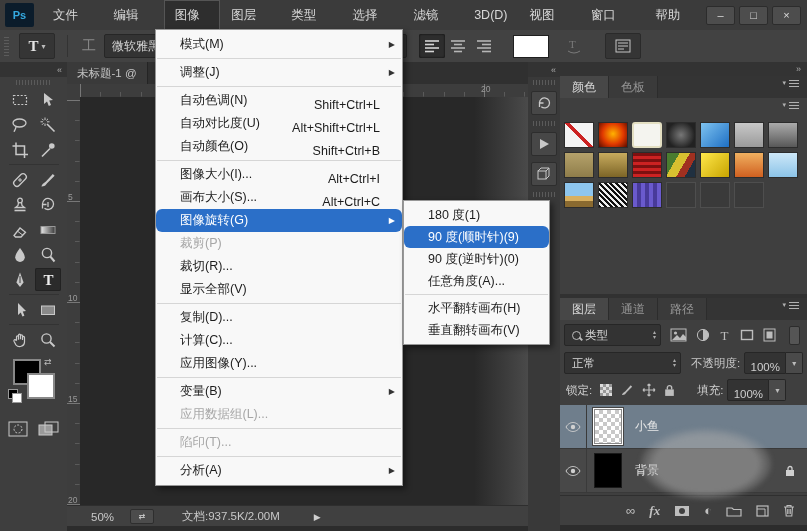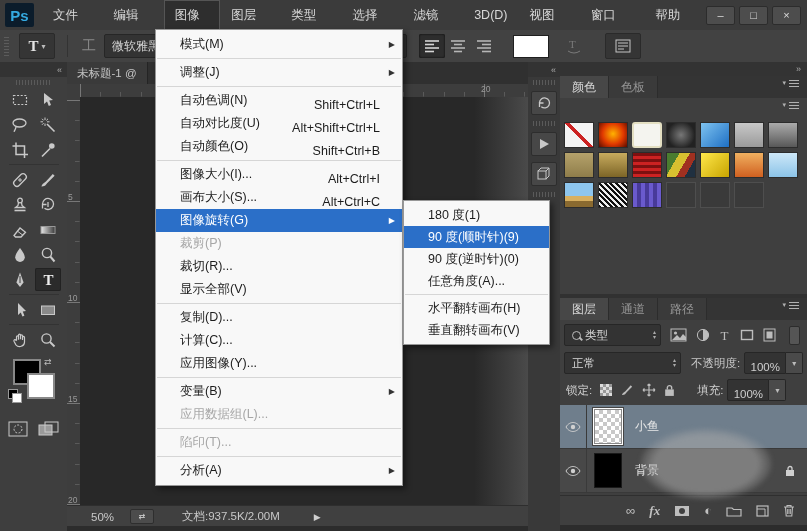--- a/index.html
+++ b/index.html
@@ -5,21 +5,21 @@
   html,body{margin:0;padding:0;}
   body{width:807px;height:531px;position:relative;overflow:hidden;
        background:#3c3c3c;font-family:"Liberation Sans","DejaVu Sans",sans-serif;
        font-size:12px;color:#cfcfcf;-webkit-font-smoothing:antialiased;}
   .abs{position:absolute;}
   svg{display:block;}
 
   
   #menubar{left:0;top:0;width:807px;height:30px;background:#3b3b3b;border-bottom:1px solid #2a2a2a;display:flex;align-items:center;}
   #pslogo{width:30px;height:24px;margin:0 8px 0 5px;background:#0b1c2b;color:#34a9e0;font-weight:bold;
-          font-size:15px;display:flex;align-items:center;justify-content:center;border-radius:2px;}
+          font-size:11px;display:flex;align-items:center;justify-content:center;border-radius:2px;}
   #menubar-items{display:flex;height:30px;align-items:stretch;}
   .mbitem{padding:0 11px;line-height:30px;color:#d8d8d8;font-size:12.5px;cursor:default;}
   .mbitem.active{background:#2e2e2e;box-shadow:inset 0 0 0 1px #555;}
   #window-controls{margin-left:auto;display:flex;gap:4px;margin-right:6px;}
   .winbtn{width:27px;height:17px;background:#4d4d4d;border:1px solid #2c2c2c;border-radius:2px;
           color:#ddd;font-size:11px;display:flex;align-items:center;justify-content:center;}
 
   
   #optionsbar{left:0;top:30px;width:807px;height:32px;background:#424242;border-bottom:1px solid #2c2c2c;display:flex;align-items:center;}
   .grip{width:5px;height:20px;margin:0 4px;background:repeating-linear-gradient(0deg,#5c5c5c 0 1px,transparent 1px 3px);}
@@ -137,21 +137,21 @@
   #watermark{position:absolute;left:640px;top:428px;width:132px;height:72px;border-radius:50%;
              background:radial-gradient(ellipse at center,rgba(170,170,170,.55) 0 55%,rgba(170,170,170,0) 75%);
              filter:blur(2px);z-index:40;pointer-events:none;}
 
   
   #image-menu{left:155px;top:29px;width:248px;background:#f8f8f8;border:1px solid #979797;box-shadow:3px 3px 6px rgba(0,0,0,.45);padding:3px 0;z-index:100;box-sizing:border-box;text-align:right;}
   .mi{height:23px;display:flex;align-items:center;padding:0 22px 0 24px;position:relative;color:#1c1c1c;font-size:12.5px;}
   .mi .milabel{white-space:nowrap;}
   .mi .mishort{margin-left:auto;white-space:nowrap;margin-top:8px;}
   .mi .miarrow{position:absolute;right:7px;font-size:8px;color:#333;}
-  .mi.hl{background:#2b6fc8;color:#fff;}
+  .mi.hl{background:#2b6fc8;color:#fff;border-radius:6px;}
   .mi.hl .miarrow{color:#fff;}
   .mi.dis{color:#a6a6a6;}
   .msep{border-top:1px solid #d6d6d6;margin:2px 1px;}
   #rotate-submenu{left:403px;top:200px;width:147px;background:#f8f8f8;border:1px solid #979797;box-shadow:3px 3px 6px rgba(0,0,0,.45);padding:3px 0;z-index:101;box-sizing:border-box;}
   #rotate-submenu .mi{height:22px;padding:0 10px 0 24px;}
 </style>
 </head>
 <body>
 
 <div class="abs" id="menubar">

